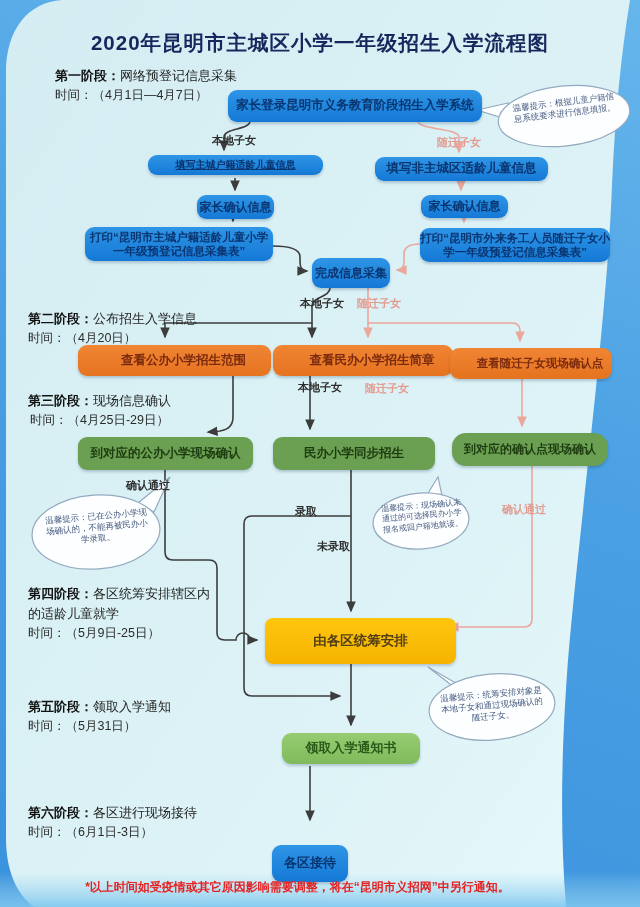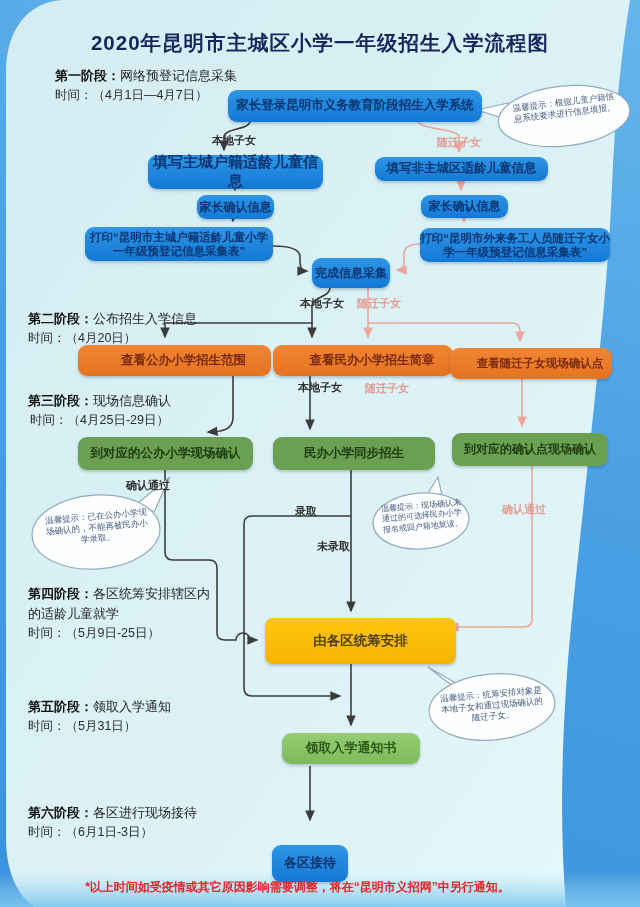--- a/index.html
+++ b/index.html
@@ -122,33 +122,33 @@
   <div class="stage-label" style="left:28px;top:697px;">
     <span class="nm">第五阶段：</span><span>领取入学通知</span>
     <div class="tm">时间：（5月31日）</div>
   </div>
   <div class="stage-label" style="left:28px;top:803px;">
     <span class="nm">第六阶段：</span><span>各区进行现场接待</span>
     <div class="tm">时间：（6月1日-3日）</div>
   </div>
 
   <div class="node blue" style="left:228px;top:90px;width:254px;height:32px;font-size:12.5px;">家长登录昆明市义务教育阶段招生入学系统</div>
-  <div class="node blue" style="left:148px;top:155px;width:175px;height:34px;font-size:15px;">填写主城户籍适龄儿童信息</div>
+  <div class="node blue" style="left:148px;top:155px;width:175px;height:20px;font-size:10px;text-decoration:underline;">填写主城户籍适龄儿童信息</div>
   <div class="node blue" style="left:375px;top:157px;width:173px;height:24px;font-size:12.5px;">填写非主城区适龄儿童信息</div>
   <div class="node blue" style="left:197px;top:195px;width:77px;height:24px;font-size:12px;">家长确认信息</div>
   <div class="node blue" style="left:421px;top:195px;width:87px;height:23px;font-size:12px;">家长确认信息</div>
   <div class="node blue" style="left:85px;top:227px;width:188px;height:34px;font-size:11.5px;">打印“昆明市主城户籍适龄儿童小学一年级预登记信息采集表”</div>
   <div class="node blue" style="left:420px;top:228px;width:190px;height:34px;font-size:11.5px;">打印“昆明市外来务工人员随迁子女小学一年级预登记信息采集表”</div>
   <div class="node blue" style="left:312px;top:258px;width:78px;height:30px;font-size:12px;">完成信息采集</div>
   <div class="node orange" style="left:78px;top:345px;width:175px;height:31px;font-size:12.5px;">查看公办小学招生范围</div>
   <div class="node orange" style="left:273px;top:345px;width:162px;height:31px;font-size:12.5px;">查看民办小学招生简章</div>
   <div class="node orange" style="left:450px;top:348px;width:144px;height:31px;font-size:11.5px;">查看随迁子女现场确认点</div>
   <div class="node green" style="left:78px;top:437px;width:175px;height:33px;font-size:12.5px;">到对应的公办小学现场确认</div>
   <div class="node green" style="left:273px;top:437px;width:162px;height:33px;font-size:12.5px;">民办小学同步招生</div>
-  <div class="node green" style="left:452px;top:433px;width:156px;height:33px;font-size:12px;">到对应的确认点现场确认</div>
+  <div class="node green" style="left:452px;top:433px;width:156px;height:33px;font-size:12px;border-radius:14px;">到对应的确认点现场确认</div>
   <div class="node yellow" style="left:265px;top:618px;width:191px;height:46px;font-size:13.5px;border-radius:8px;">由各区统筹安排</div>
   <div class="node lightgreen" style="left:282px;top:733px;width:138px;height:31px;font-size:13px;">领取入学通知书</div>
   <div class="node blue" style="left:272px;top:827px;width:76px;height:37px;font-size:13px;margin-top:18px;">各区接待</div>
 
   <div class="edge-label" style="left:212px;top:133px;">本地子女</div>
   <div class="edge-label salmon" style="left:437px;top:135px;">随迁子女</div>
   <div class="edge-label" style="left:300px;top:296px;">本地子女</div>
   <div class="edge-label salmon" style="left:357px;top:296px;">随迁子女</div>
   <div class="edge-label" style="left:298px;top:380px;">本地子女</div>
   <div class="edge-label salmon" style="left:365px;top:381px;">随迁子女</div>

